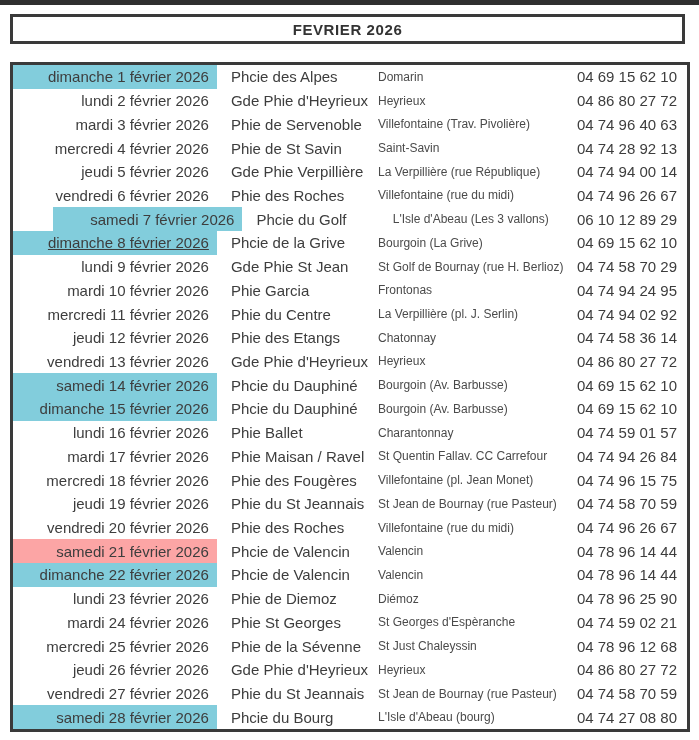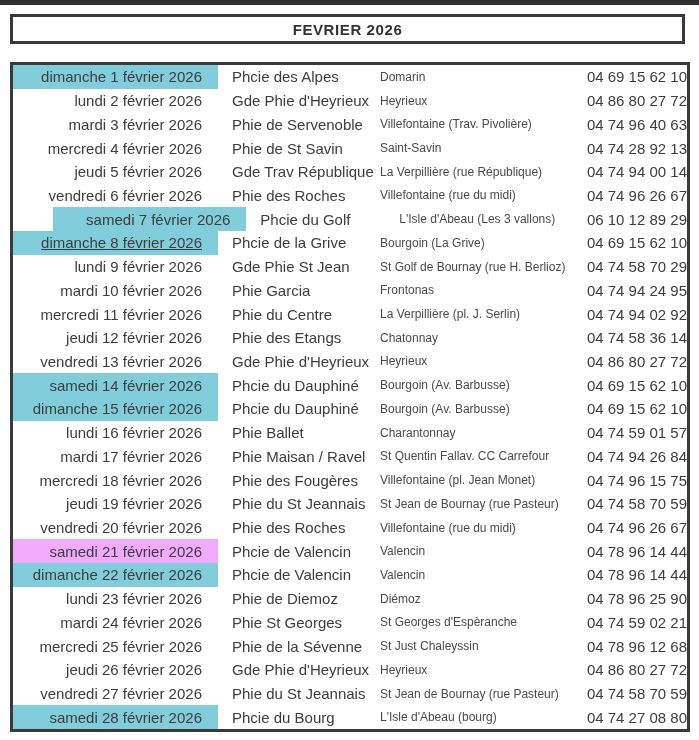--- a/index.html
+++ b/index.html
@@ -40,21 +40,21 @@
   }
   .row {
     flex: 1 1 0;
     display: flex;
     align-items: stretch;
     min-height: 0;
   }
   .cell-date {
     width: 205px;
     display: flex; align-items: center; justify-content: flex-end;
-    padding-right: 16px;
+    padding-right: 8px;
     font-size: 15px;
     color: #3d3d3d;
     white-space: nowrap;
   }
   .cell-name {
     width: 162px;
     display: flex; align-items: center;
     padding-left: 14px;
     font-size: 15px;
     color: #3d3d3d;
@@ -65,20 +65,21 @@
     width: 200px;
     display: flex; align-items: center;
     font-size: 12px;
     color: #4a4a4a;
     white-space: nowrap;
     overflow: hidden;
   }
   .cell-phone {
     flex: 1;
     display: flex; align-items: center; justify-content: flex-end;
+    padding-right: 10px;
     font-size: 15px;
     color: #3d3d3d;
     white-space: nowrap;
   }
 </style>
 </head>
 <body>
 
 <div class="page">
   <div class="top-bar"></div>
@@ -105,21 +106,21 @@
     <div class="cell-phone">04 74 96 40 63</div>
   </div>
       <div class="row">
     <div class="cell-date">mercredi 4 février 2026</div>
     <div class="cell-name">Phie de St Savin</div>
     <div class="cell-city">Saint-Savin</div>
     <div class="cell-phone">04 74 28 92 13</div>
   </div>
       <div class="row">
     <div class="cell-date">jeudi 5 février 2026</div>
-    <div class="cell-name">Gde Trav République</div>
+    <div class="cell-name">Gde Phie Verpillière</div>
     <div class="cell-city">La Verpillière (rue République)</div>
     <div class="cell-phone">04 74 94 00 14</div>
   </div>
       <div class="row">
     <div class="cell-date">vendredi 6 février 2026</div>
     <div class="cell-name">Phie des Roches</div>
     <div class="cell-city">Villefontaine (rue du midi)</div>
     <div class="cell-phone">04 74 96 26 67</div>
   </div>
       <div class="row">
@@ -200,21 +201,21 @@
     <div class="cell-city">St Jean de Bournay (rue Pasteur)</div>
     <div class="cell-phone">04 74 58 70 59</div>
   </div>
       <div class="row">
     <div class="cell-date">vendredi 20 février 2026</div>
     <div class="cell-name">Phie des Roches</div>
     <div class="cell-city">Villefontaine (rue du midi)</div>
     <div class="cell-phone">04 74 96 26 67</div>
   </div>
       <div class="row">
-    <div class="cell-date" style="background: #f0abfc;">samedi 21 février 2026</div>
+    <div class="cell-date" style="background: #fca5a5;">samedi 21 février 2026</div>
     <div class="cell-name">Phcie de Valencin</div>
     <div class="cell-city">Valencin</div>
     <div class="cell-phone">04 78 96 14 44</div>
   </div>
       <div class="row">
     <div class="cell-date" style="background: rgb(130, 205, 220);">dimanche 22 février 2026</div>
     <div class="cell-name">Phcie de Valencin</div>
     <div class="cell-city">Valencin</div>
     <div class="cell-phone">04 78 96 14 44</div>
   </div>

